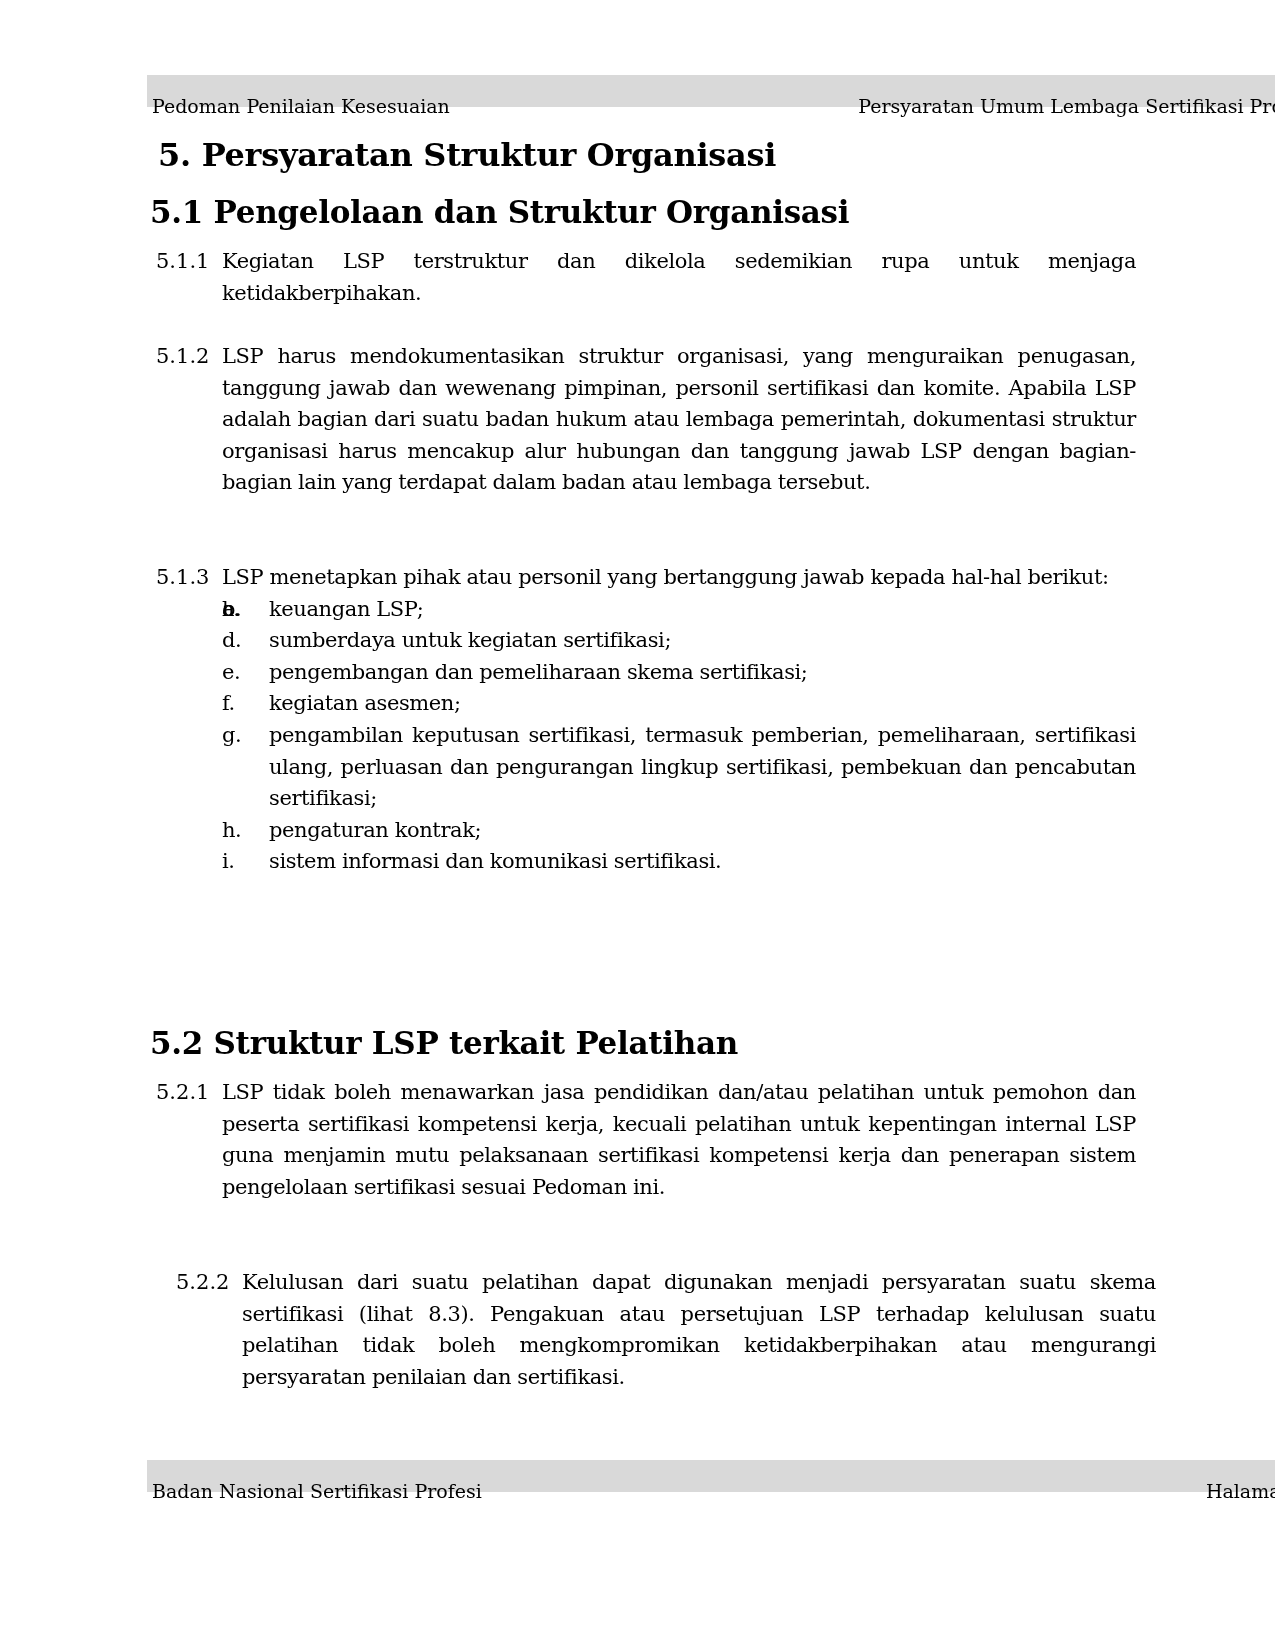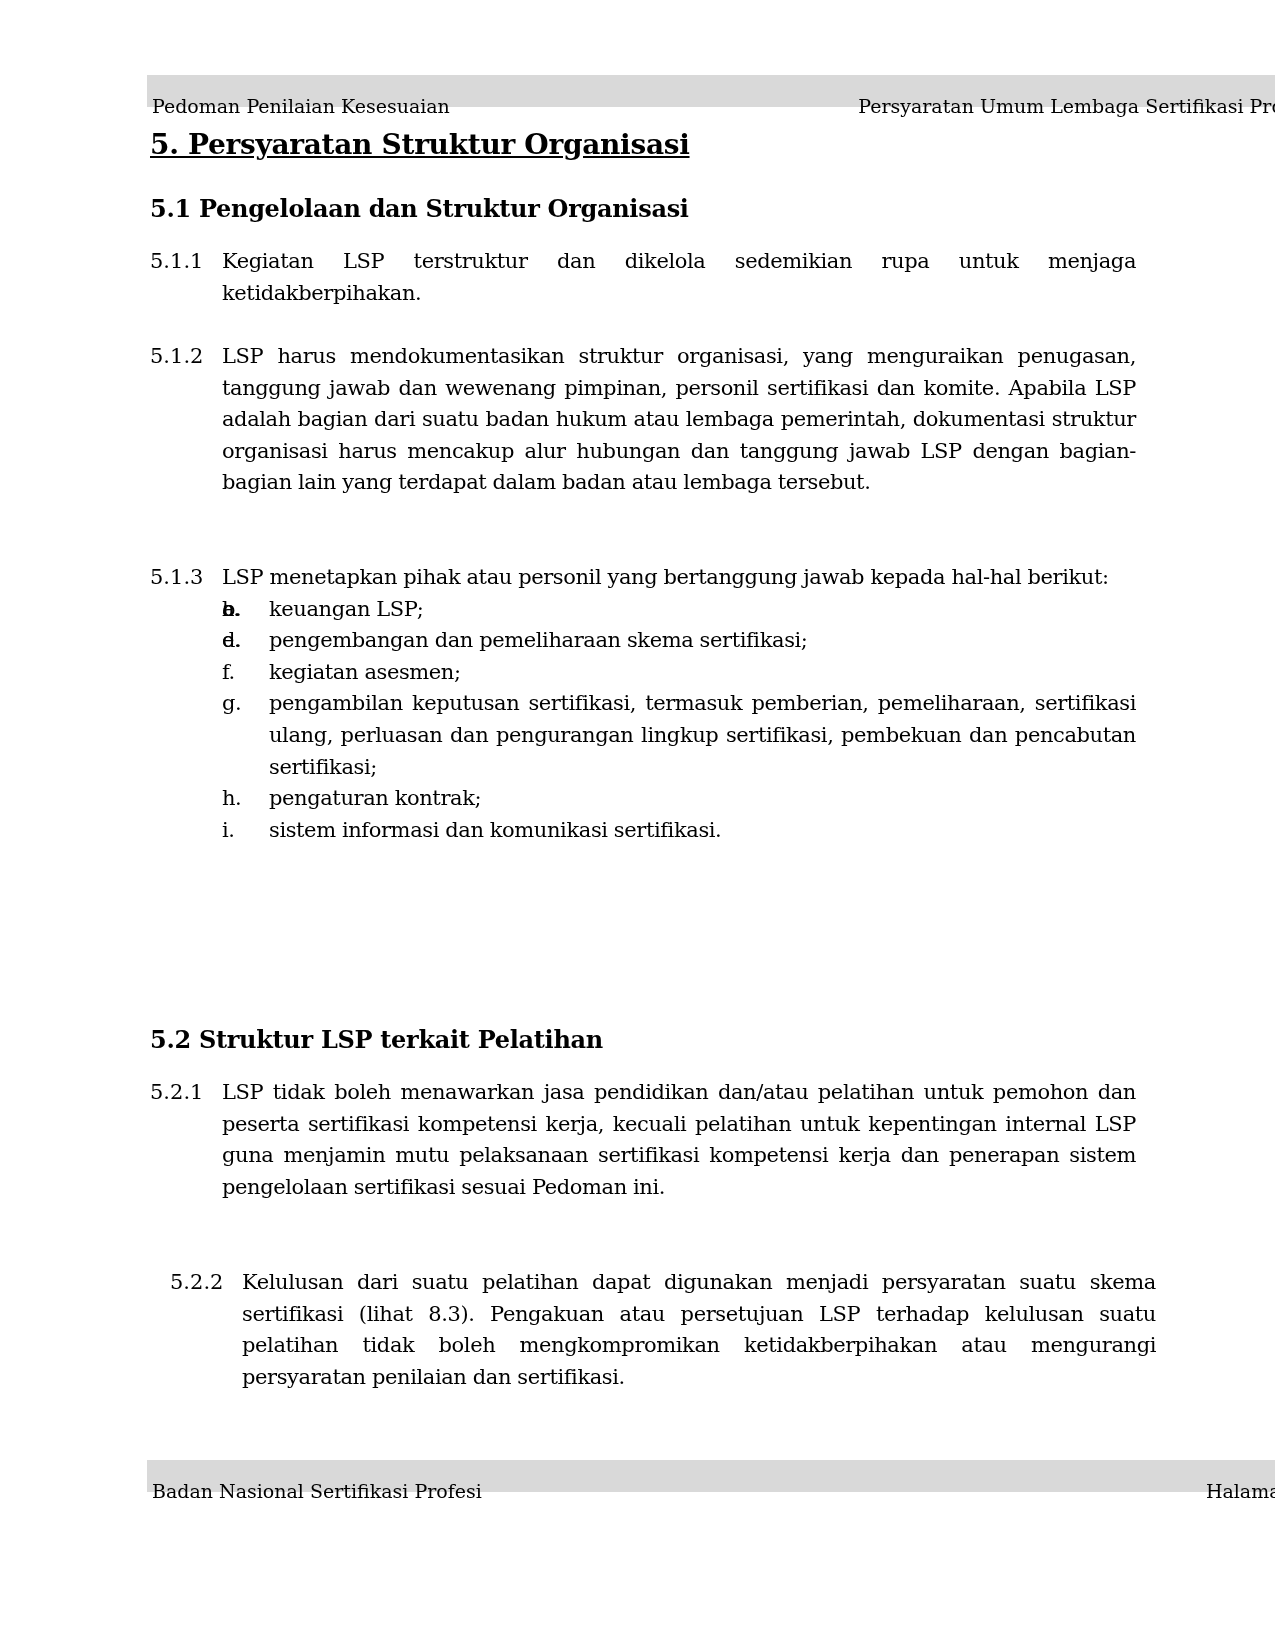--- a/index.html
+++ b/index.html
@@ -8,25 +8,25 @@
   .bar { position: absolute; left: 147px; width: 1183px; height: 31px; background: #d9d9d9;
          font-size: 19px; line-height: 31px; box-sizing: border-box; padding: 16px 5px;
          display: flex; justify-content: space-between; }
   .bar span { white-space: nowrap; }
   #header { top: 75px; }
   #header .right { padding-right: 8px; }
   #footer { top: 1460px; }
   #footer .right { padding-right: 2px; }
 
   .content { position: absolute; left: 150px; width: 986px; top: 0; }
-  h1 { position: absolute; top: 128px; left: 0; margin: 0; font-size: 28px; font-weight: bold; white-space: nowrap; letter-spacing: -0.3px; text-decoration: underline; }
-  h2 { position: absolute; margin: 0; font-size: 24px; font-weight: bold; white-space: nowrap; left: 0; letter-spacing: -0.3px; }
+  h1 { position: absolute; top: 128px; left: 0; margin: 8px; font-size: 32px; font-weight: bold; white-space: nowrap; letter-spacing: -0.3px; }
+  h2 { position: absolute; margin: 0; font-size: 31px; font-weight: bold; white-space: nowrap; left: 0; letter-spacing: -0.3px; }
 
   .item { position: absolute; left: 0; width: 986px; font-size: 21px; line-height: 31.6px; }
-  .item .num { position: absolute; left: 0; top: 0; white-space: nowrap; }
+  .item .num { position: absolute; left: 6px; top: 0; white-space: nowrap; }
   .item .txt { margin-left: 72px; text-align: justify; text-align-last: left; letter-spacing: -0.4px; }
   .sub { list-style: none; margin: 0; padding: 0; }
   .sub li { position: relative; padding-left: 47px; text-align: justify; text-align-last: left; }
   .sub li .lt { position: absolute; left: 0; top: 0; }
 </style>
 </head>
 <body>
 
 <div id="header" class="bar">
   <span>Pedoman Penilaian Kesesuaian</span>
@@ -49,21 +49,21 @@
   </div>
 
   <div class="item" style="top:562px;">
     <span class="num">5.1.3</span>
     <div class="txt">
       <div>LSP menetapkan pihak atau personil yang bertanggung jawab kepada hal-hal berikut:</div>
       <ul class="sub">
         <li><span class="lt">a.</span></li>
         <li><span class="lt">b.</span></li>
         <li><span class="lt">c.</span><span>keuangan LSP;</span></li>
-        <li><span class="lt">d.</span></li>
+        <li><span class="lt">d.</span><span>sumberdaya untuk kegiatan sertifikasi;</span></li>
         <li><span class="lt">e.</span><span>pengembangan dan pemeliharaan skema sertifikasi;</span></li>
         <li><span class="lt">f.</span><span>kegiatan asesmen;</span></li>
         <li><span class="lt">g.</span><span>pengambilan keputusan sertifikasi, termasuk pemberian, pemeliharaan, sertifikasi ulang, perluasan dan pengurangan lingkup sertifikasi, pembekuan dan pencabutan sertifikasi;</span></li>
         <li><span class="lt">h.</span><span>pengaturan kontrak;</span></li>
         <li><span class="lt">i.</span><span>sistem informasi dan komunikasi sertifikasi.</span></li>
       </ul>
     </div>
   </div>
 
   <h2 style="top:1025px;">5.2 Struktur LSP terkait Pelatihan</h2>

